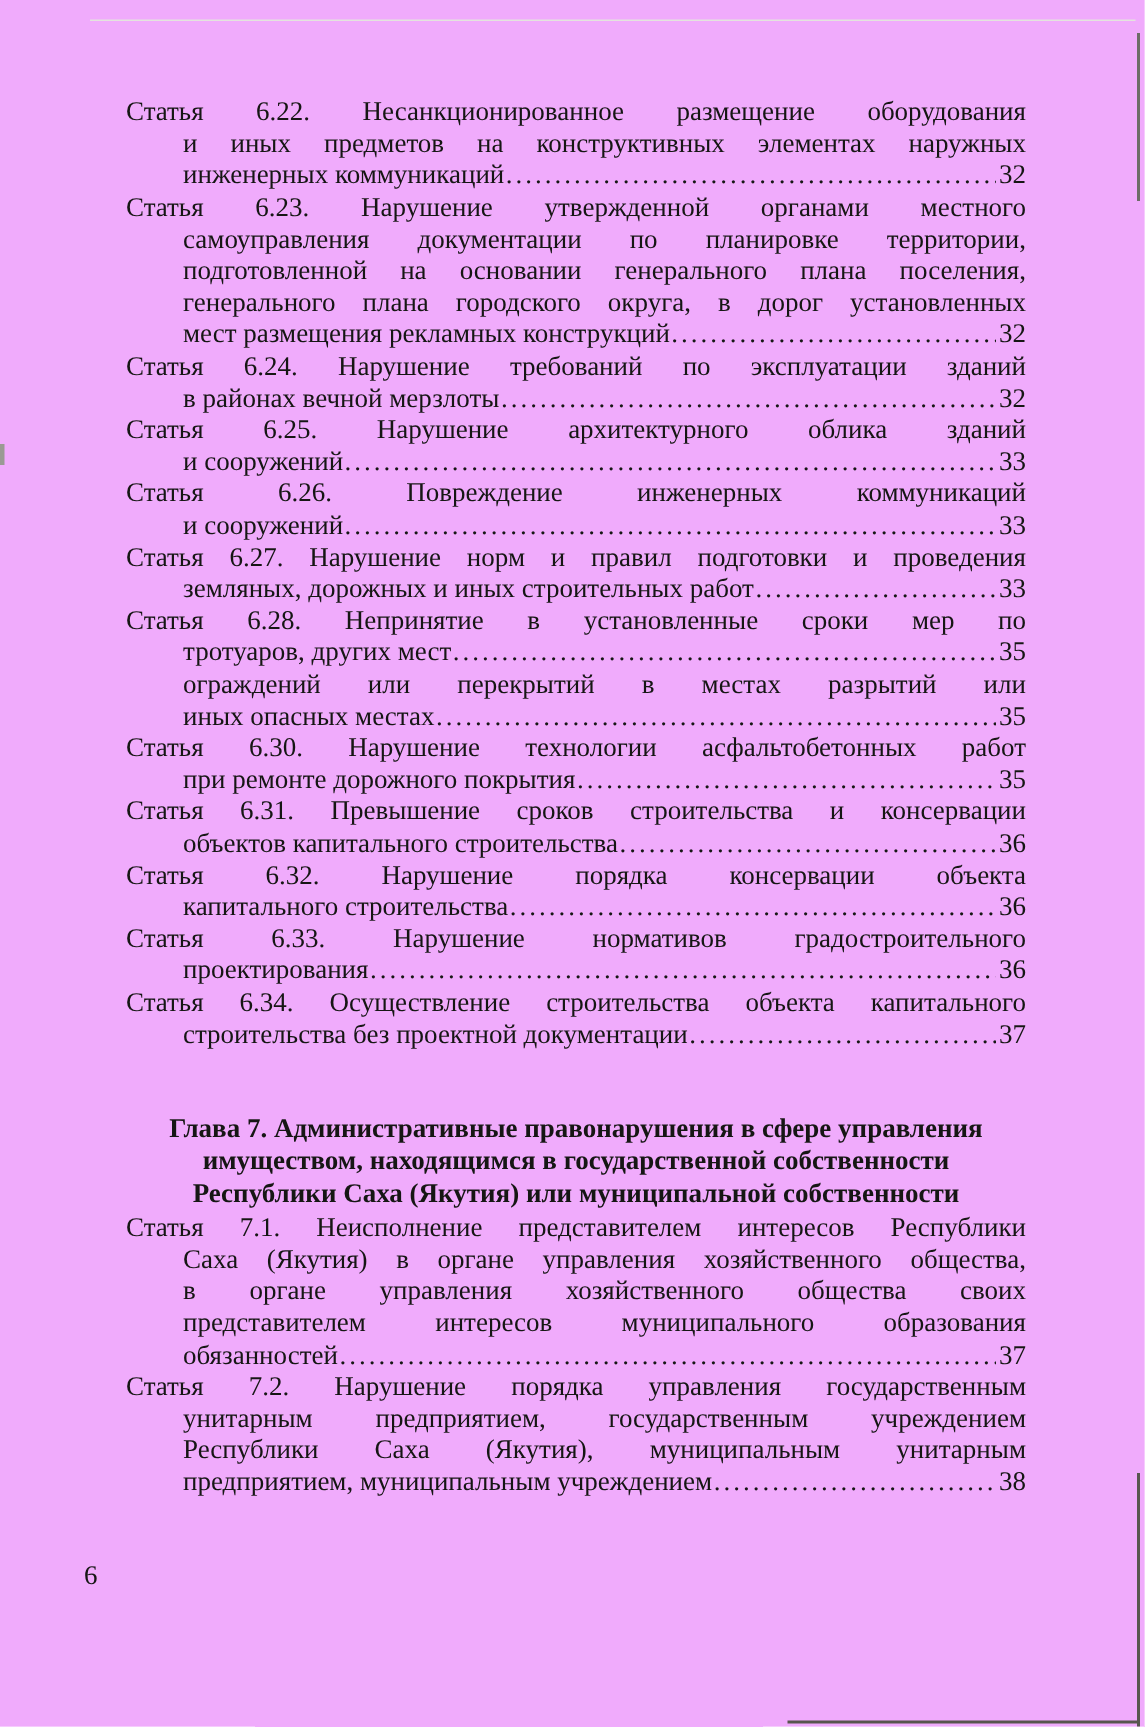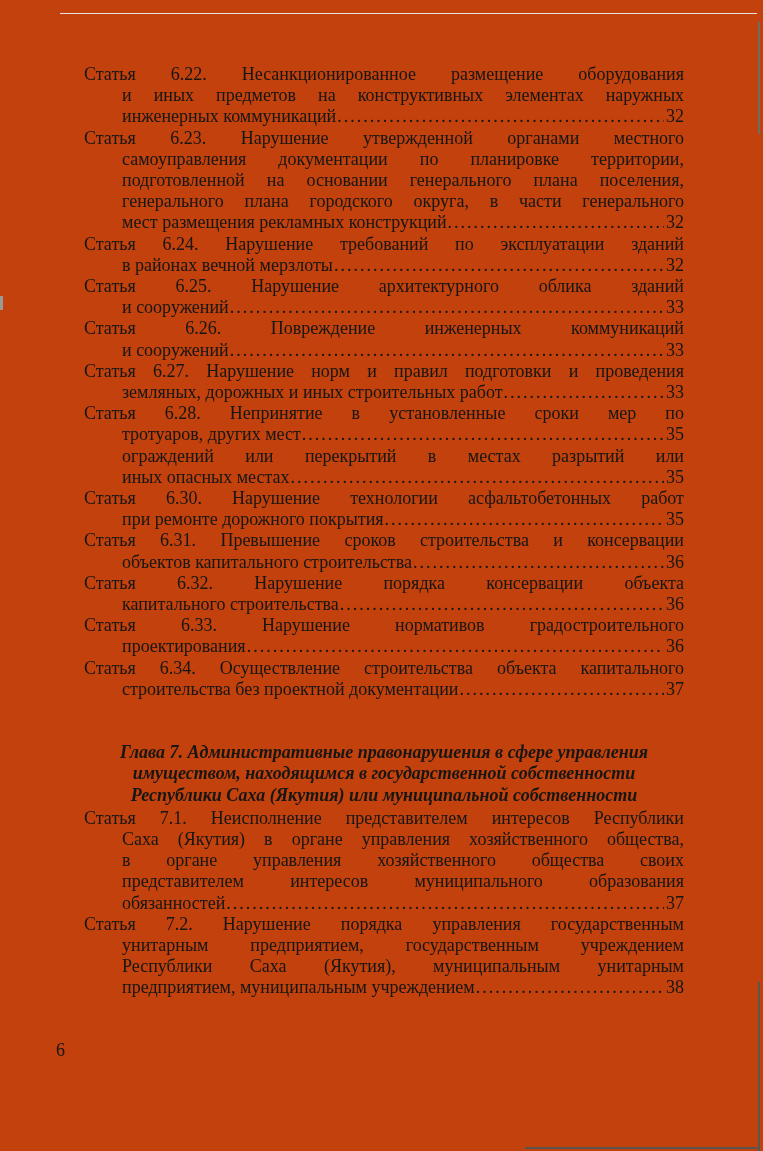--- a/index.html
+++ b/index.html
@@ -10,21 +10,21 @@
     height: 1151px;
     position: relative;
     overflow: hidden;
     font-family: "Liberation Serif", "DejaVu Serif", serif;
     color: #161614;
     -webkit-font-smoothing: antialiased;
   }
   .page {
     position: absolute;
     inset: 0;
-    background: #c2410c;
+    background: #f0abfc;
   }
 
   
   .toc {
     position: absolute;
     left: 84px;
     top: 64px;
     width: 600px;
     font-size: 18px;
     line-height: 21.2px;
@@ -57,21 +57,20 @@
 
   
   .chapter-heading {
     font-weight: bold;
     margin-top: 42px;
     margin-bottom: 2px;
   }
   .heading-line {
     text-align: right;
     text-align-last: center;
-    font-style: italic;
   }
 
   
   .footer-page-number {
     position: absolute;
     left: 56px;
     top: 1040px;
     font-size: 18px;
     line-height: 21px;
   }
@@ -102,21 +101,21 @@
         <div class="entry-line cont last">
           <span class="line-text">инженерных коммуникаций</span>
           <span class="dot-leader"></span>
           <span class="page-ref">32</span>
         </div>
       </div>
       <div class="toc-entry">
         <div class="entry-line">Статья 6.23. Нарушение утвержденной органами местного</div>
         <div class="entry-line cont">самоуправления документации по планировке территории,</div>
         <div class="entry-line cont">подготовленной на основании генерального плана поселения,</div>
-        <div class="entry-line cont">генерального плана городского округа, в части генерального</div>
+        <div class="entry-line cont">генерального плана городского округа, в дорог установленных</div>
         <div class="entry-line cont last">
           <span class="line-text">мест размещения рекламных конструкций</span>
           <span class="dot-leader"></span>
           <span class="page-ref">32</span>
         </div>
       </div>
       <div class="toc-entry">
         <div class="entry-line">Статья 6.24. Нарушение требований по эксплуатации зданий</div>
         <div class="entry-line cont last">
           <span class="line-text">в районах вечной мерзлоты</span>

